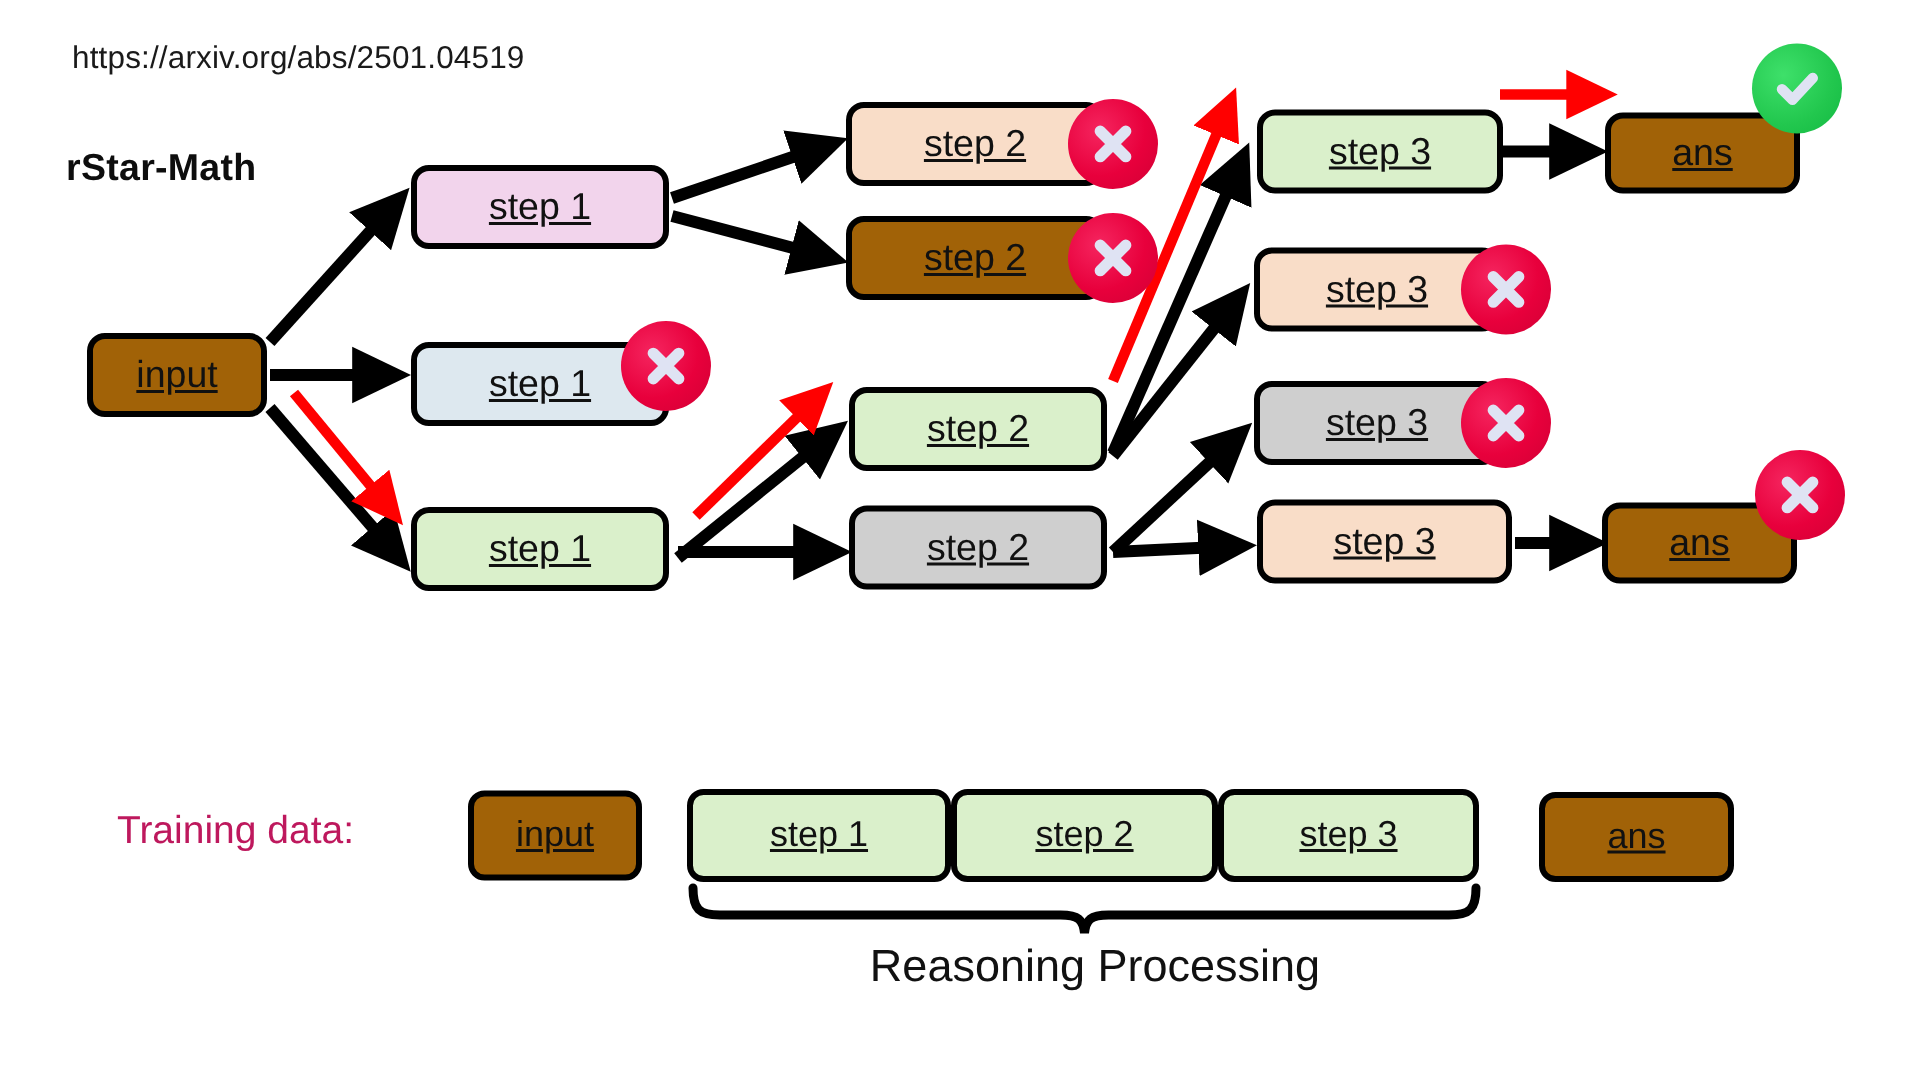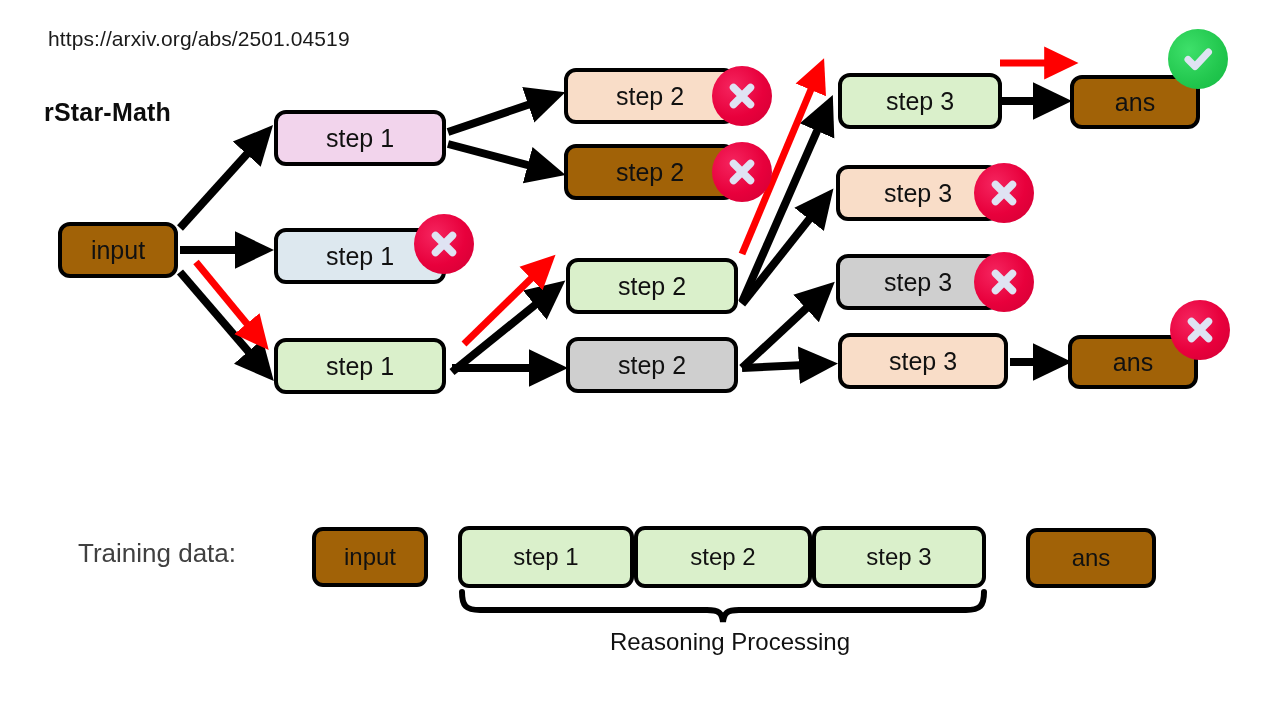--- a/index.html
+++ b/index.html
@@ -27,20 +27,21 @@
   
   .node{
     position:absolute;
     box-sizing:border-box;
     border:4px solid #000;
     border-radius:12px;
     display:flex;align-items:center;justify-content:center;
     font-size:25px;color:#111;
     white-space:nowrap;
     z-index:5;
+    text-decoration:underline;
   }
   .node.small{font-size:24px;border-radius:11px;}
 
   
   .f-blue  {background:#a16207;}
   .f-pink  {background:#f2d4ec;}
   .f-slate {background:#dde8ef;}
   .f-green {background:#daf0cb;}
   .f-peach {background:#f9ddc8;}
   .f-gray  {background:#cfcfcf;}
@@ -56,25 +57,25 @@
   .badge.check{background:radial-gradient(circle at 35% 35%,#3ee06a 0%,#22c74e 60%,#13b942 100%);}
   .badge svg{display:block;}
 
   
   #edges{position:absolute;left:0;top:0;width:1280px;height:720px;z-index:2;}
   #brace{position:absolute;left:0;top:0;width:1280px;height:720px;z-index:3;}
 
   
   #training-label{
     position:absolute;left:78px;top:538px;
-    font-size:26px;color:#404040;white-space:nowrap;
+    font-size:26px;color:#be185d;white-space:nowrap;
   }
   #reasoning-label{
     position:absolute;left:0;top:628px;width:1280px;
-    text-align:center;font-size:24px;color:#111;
+    text-align:center;font-size:30px;color:#111;
   }
   #reasoning-label span{
     position:relative;left:90px;
   }
 </style>
 </head>
 <body>
 
 <div id="stage">
 

